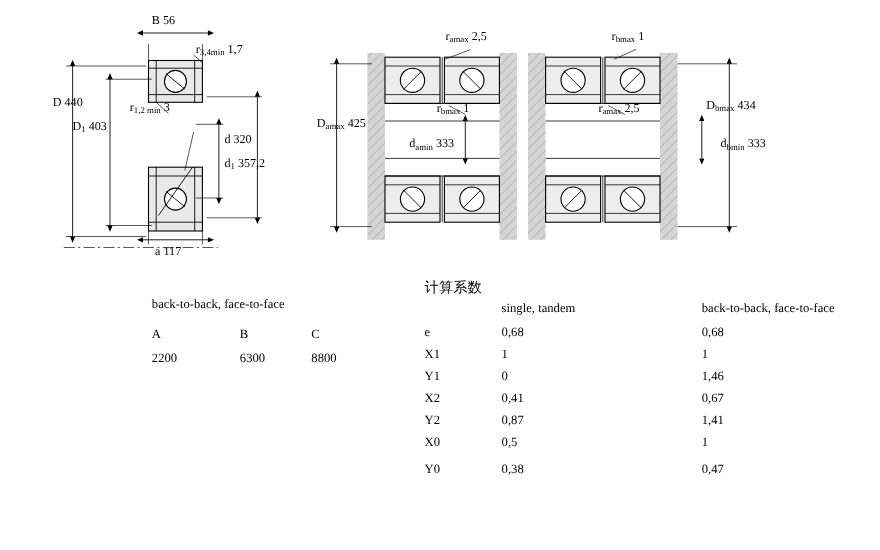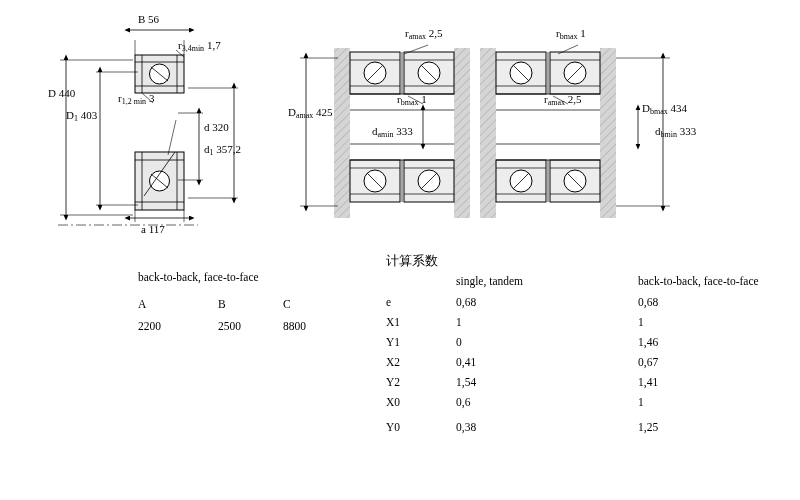--- a/index.html
+++ b/index.html
@@ -216,34 +216,34 @@
   <div class="lbl" style="left:367px; top:28px;">r<span class="sub">amax</span><span>  2,5</span></div>
 
   <div class="lbl" style="left:518px; top:28px;">r<span class="sub">bmax</span><span>  1</span></div>
 
   <div class="lbl" style="left:250px; top:107px;">D<span class="sub">amax</span><span>  425</span></div>
 
   <div class="lbl" style="left:359px; top:94px;">r<span class="sub">bmax</span><span>  1</span></div>
 
   <div class="lbl" style="left:506px; top:94px;">r<span class="sub">amax</span><span>  2,5</span></div>
 
-  <div class="lbl" style="left:604px; top:103px;">D<span class="sub">bmax</span><span>  434</span></div>
+  <div class="lbl" style="left:604px; top:91px;">D<span class="sub">bmax</span><span>  434</span></div>
 
   <div class="lbl" style="left:334px; top:126px;">d<span class="sub">amin</span><span>  333</span></div>
 
   <div class="lbl" style="left:617px; top:126px;">d<span class="sub">bmin</span><span>  333</span></div>
 
   <div class="tbl-head" style="left:100px; top:271px;">back-to-back, face-to-face</div>
 
   <div class="tbl-head" style="left:100px; top:298px;">A</div>
   <div class="tbl-head" style="left:180px; top:298px;">B</div>
   <div class="tbl-head" style="left:245px; top:298px;">C</div>
 
   <div class="tbl-head" style="left:100px; top:320px;">2200</div>
-  <div class="tbl-head" style="left:180px; top:320px;">2500</div>
+  <div class="tbl-head" style="left:180px; top:320px;">6300</div>
   <div class="tbl-head" style="left:245px; top:320px;">8800</div>
 
   <div class="tbl-head" style="left:348px; top:252px; font-family:'DejaVu Sans', sans-serif; font-size:13px;">计算系数</div>
 
   <div class="tbl-head" style="left:418px; top:275px;">single, tandem</div>
   <div class="tbl-head" style="left:600px; top:275px;">back-to-back, face-to-face</div>
 
   <div class="tbl-head" style="left:348px; top:296px;"><span>e</span></div>
   <div class="tbl-head" style="left:418px; top:296px;">0,68</div>
   <div class="tbl-head" style="left:600px; top:296px;">0,68</div>
@@ -254,24 +254,24 @@
 
   <div class="tbl-head" style="left:348px; top:336px;"><span>Y</span><span class="sub">1</span></div>
   <div class="tbl-head" style="left:418px; top:336px;">0</div>
   <div class="tbl-head" style="left:600px; top:336px;">1,46</div>
 
   <div class="tbl-head" style="left:348px; top:356px;"><span>X</span><span class="sub">2</span></div>
   <div class="tbl-head" style="left:418px; top:356px;">0,41</div>
   <div class="tbl-head" style="left:600px; top:356px;">0,67</div>
 
   <div class="tbl-head" style="left:348px; top:376px;"><span>Y</span><span class="sub">2</span></div>
-  <div class="tbl-head" style="left:418px; top:376px;">1,54</div>
+  <div class="tbl-head" style="left:418px; top:376px;">0,87</div>
   <div class="tbl-head" style="left:600px; top:376px;">1,41</div>
 
   <div class="tbl-head" style="left:348px; top:396px;font-family:Liberation Serif, serif;"><span>X</span><span class="sub">0</span></div>
-  <div class="tbl-head" style="left:418px; top:396px;">0,6</div>
+  <div class="tbl-head" style="left:418px; top:396px;">0,5</div>
   <div class="tbl-head" style="left:600px; top:396px;">1</div>
 
   <div class="tbl-head" style="left:348px; top:421px;"><span>Y</span><span class="sub">0</span></div>
   <div class="tbl-head" style="left:418px; top:421px;">0,38</div>
-  <div class="tbl-head" style="left:600px; top:421px;">1,25</div>
+  <div class="tbl-head" style="left:600px; top:421px;">0,47</div>
 
 </div>
 
 </body></html>

